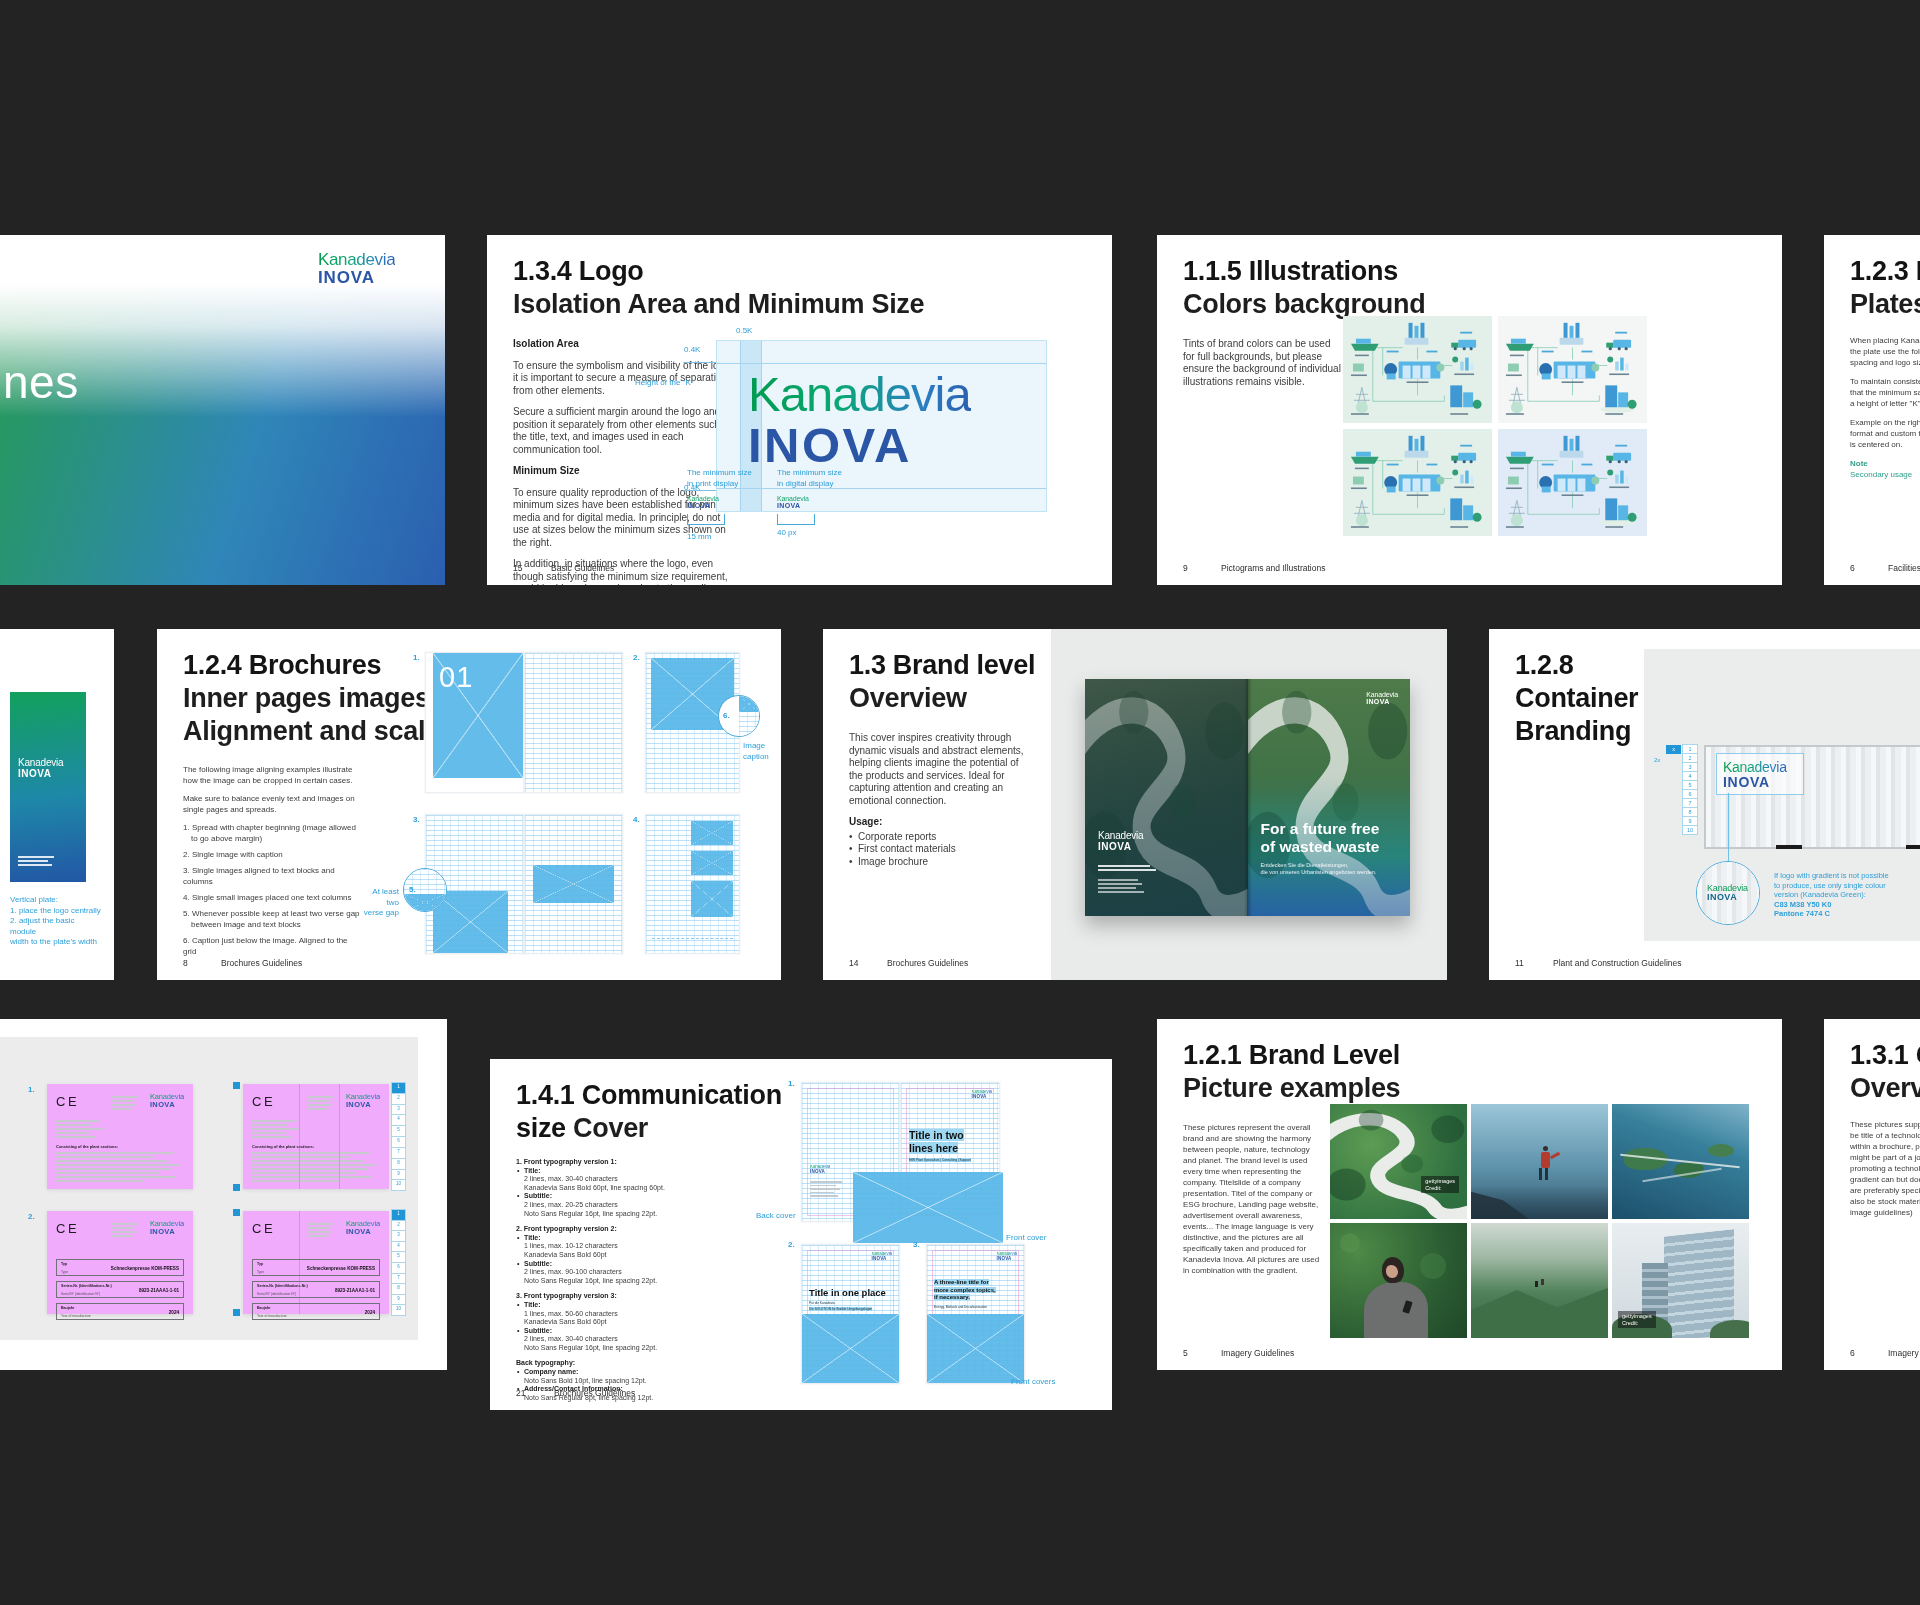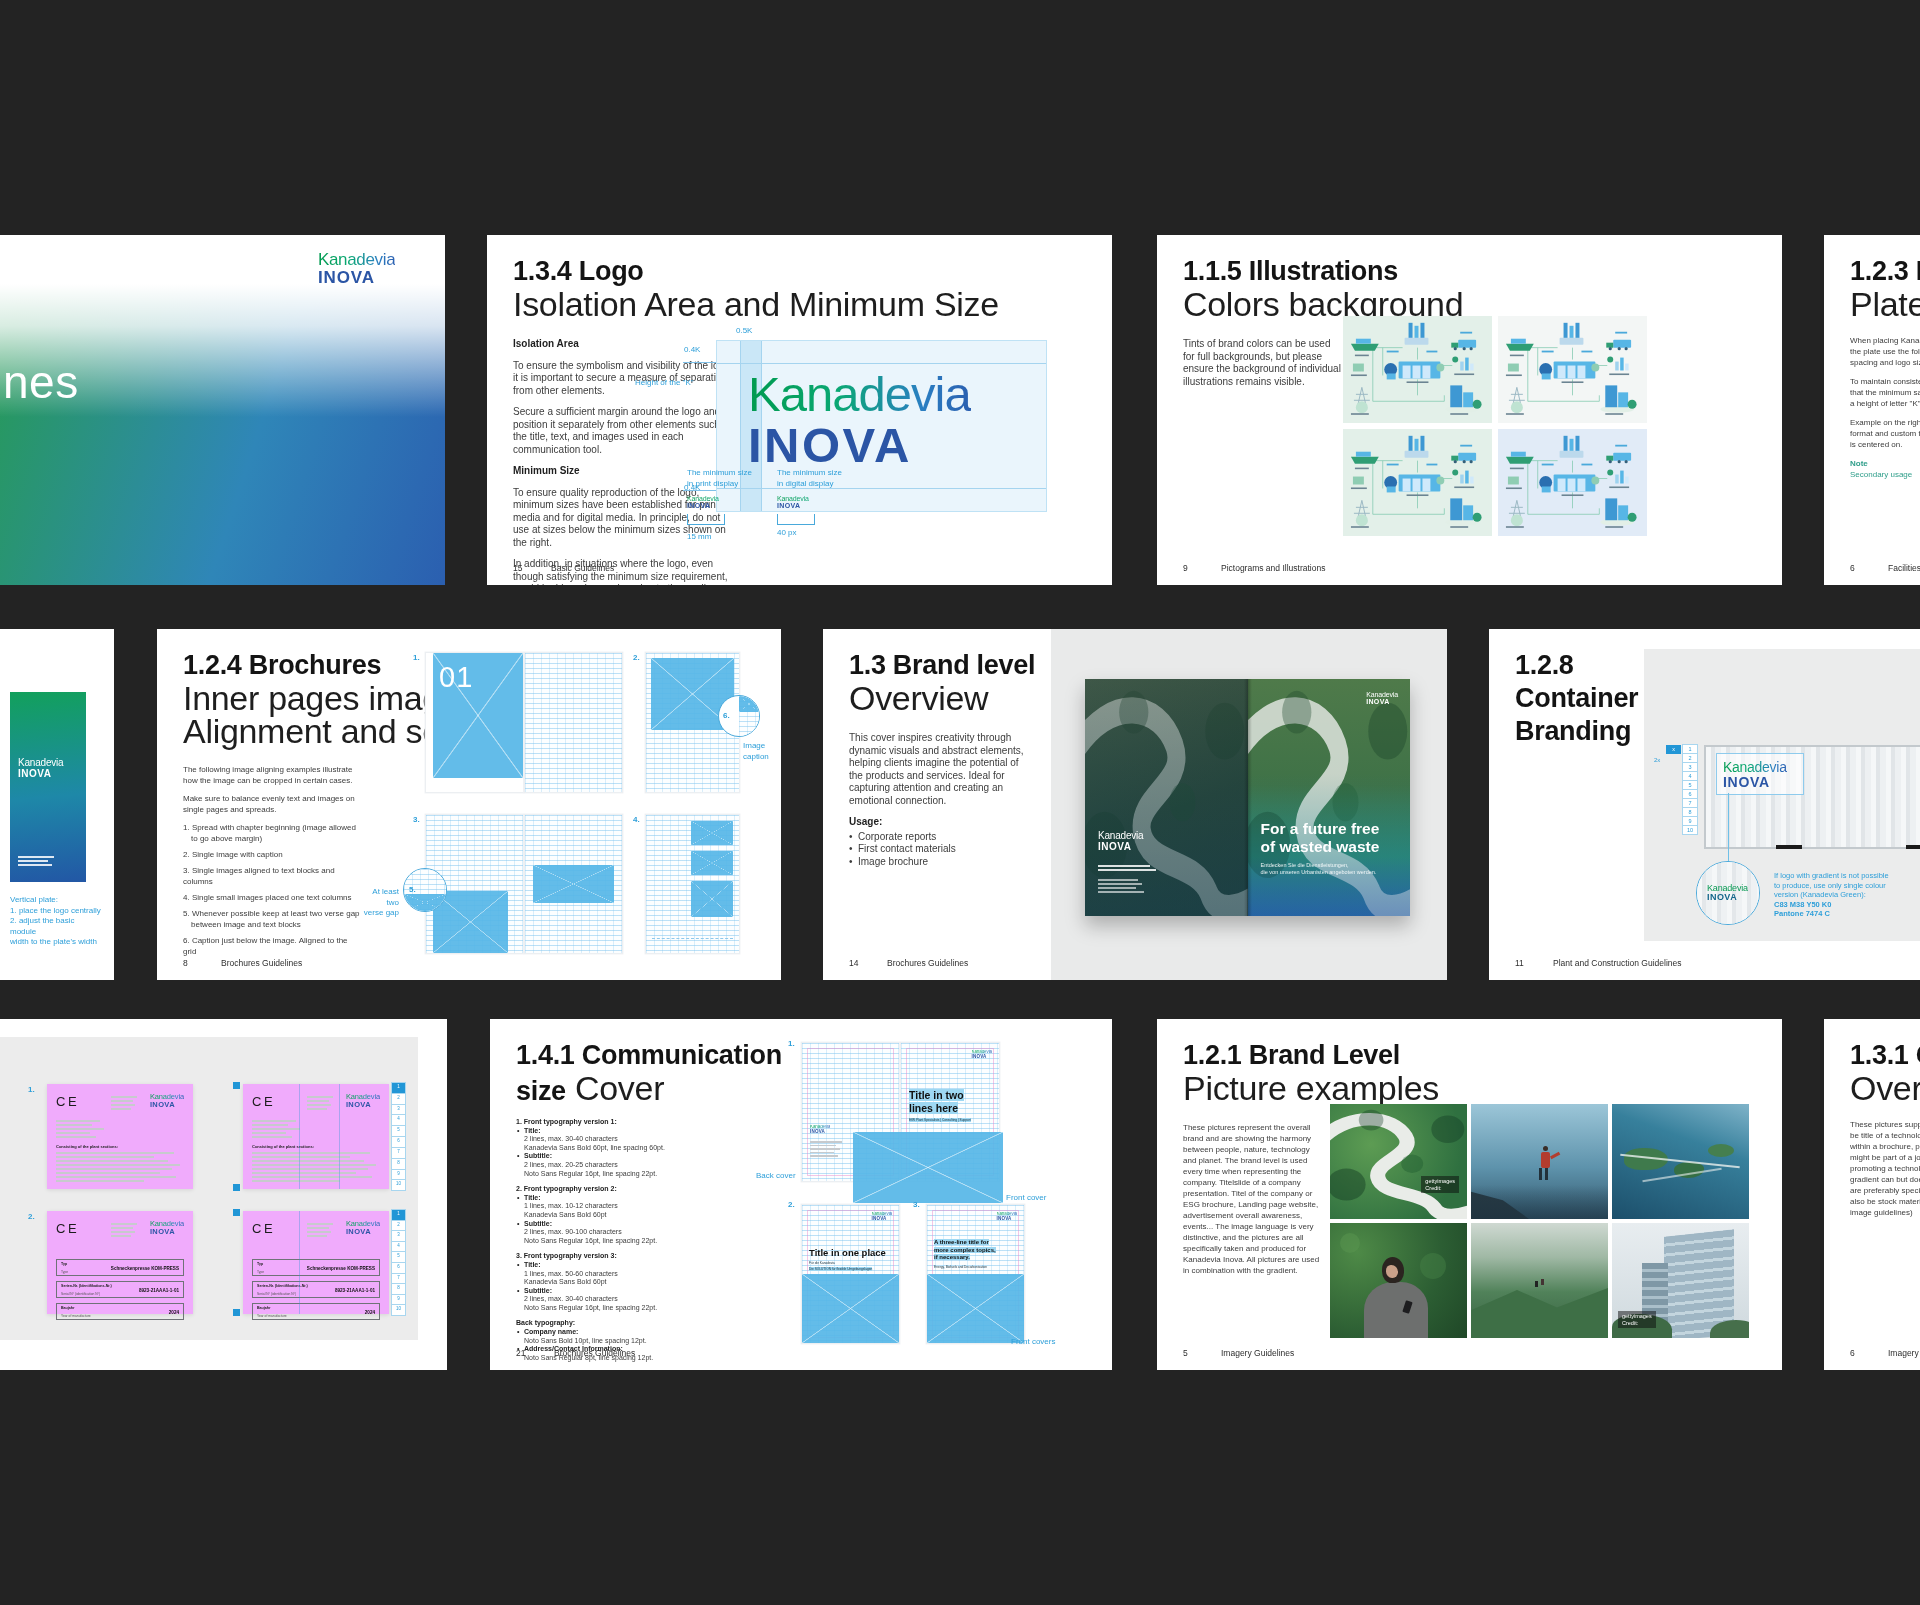--- a/index.html
+++ b/index.html
@@ -1,21 +1,21 @@
 <!DOCTYPE html>
 <html><head>
 <meta charset="utf-8">
 <style>
   html,body{margin:0;padding:0;background:#232323;}
   *{box-sizing:border-box;font-family:"Liberation Sans",sans-serif;}
   #canvas{position:relative;width:1920px;height:1605px;background:#232323;overflow:hidden;}
   .slide{position:absolute;background:#fff;overflow:hidden;}
   .abs{position:absolute;}
   .t1{font-size:27px;font-weight:700;color:#141414;letter-spacing:-.3px;line-height:33px;}
-  .t2{font-size:34px;font-weight:400;color:#1e1e1e;letter-spacing:-.3px;line-height:33px;}
+  .t2{font-size:27px;font-weight:700;color:#1e1e1e;letter-spacing:-.3px;line-height:33px;}
   .body{font-size:10px;line-height:12.5px;color:#3c3c3c;}
   .body p{margin:0 0 9px 0;}
   .bh{font-weight:700;color:#1e1e1e;}
   .sm{font-size:8px;line-height:11px;color:#3c3c3c;}
   .foot{position:absolute;left:26px;bottom:12px;font-size:8.5px;color:#2e2e2e;}
   .foot .pg-no{display:inline-block;width:38px;}
   .ann{color:#2e9fd9;font-size:8px;line-height:10.5px;}
   .teal{color:#2f9e8a;}
   
   .logo{display:flex;flex-direction:column;line-height:1.05;}
@@ -597,21 +597,21 @@
           <div>5</div>
           <div>6</div>
           <div>7</div>
           <div>8</div>
           <div>9</div>
           <div>10</div>
       </div>
     </div>
   </section>
 
-  <section class="slide" style="left:490px;top:1019px;width:622px;height:351px">
+  <section class="slide" style="left:490px;top:1059px;width:622px;height:351px">
     <div class="abs" style="left:26px;top:20px;">
       <div class="t1">1.4.1 Communication</div>
       <div><span class="t1">size</span><span class="t2"> Cover</span></div>
     </div>
     <div class="abs cc" style="left:26px;top:92px;width:210px;">
       <div class="h">1. Front typography version 1:</div>
       <div class="bl bh">Title:</div>
       <div class="ln">2 lines, max. 30-40 characters</div>
       <div class="ln">Kanadevia Sans Bold 60pt, line spacing 60pt.</div>
       <div class="bl bh">Subtitle:</div>

